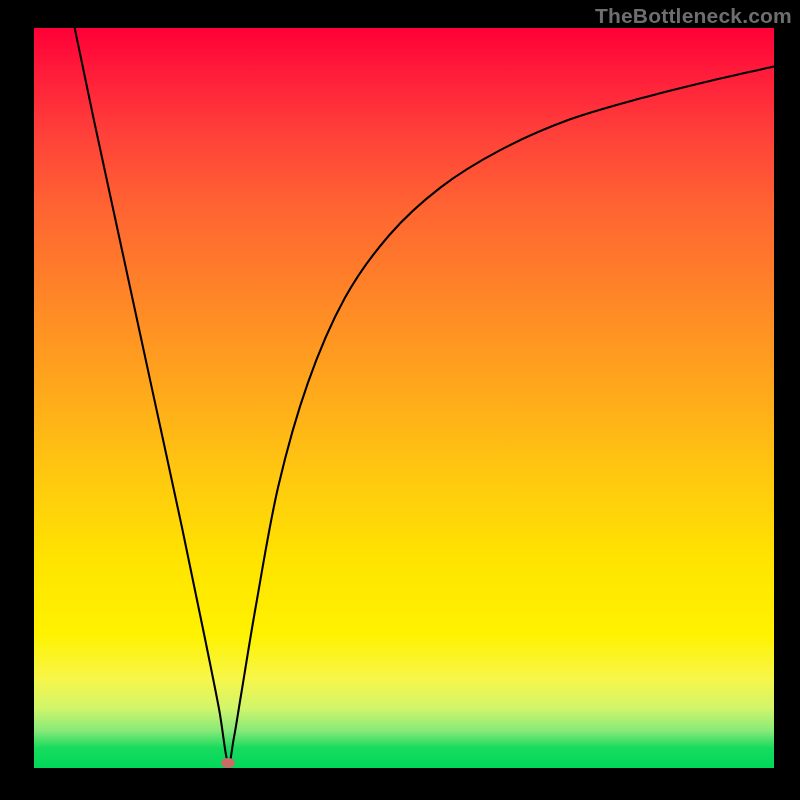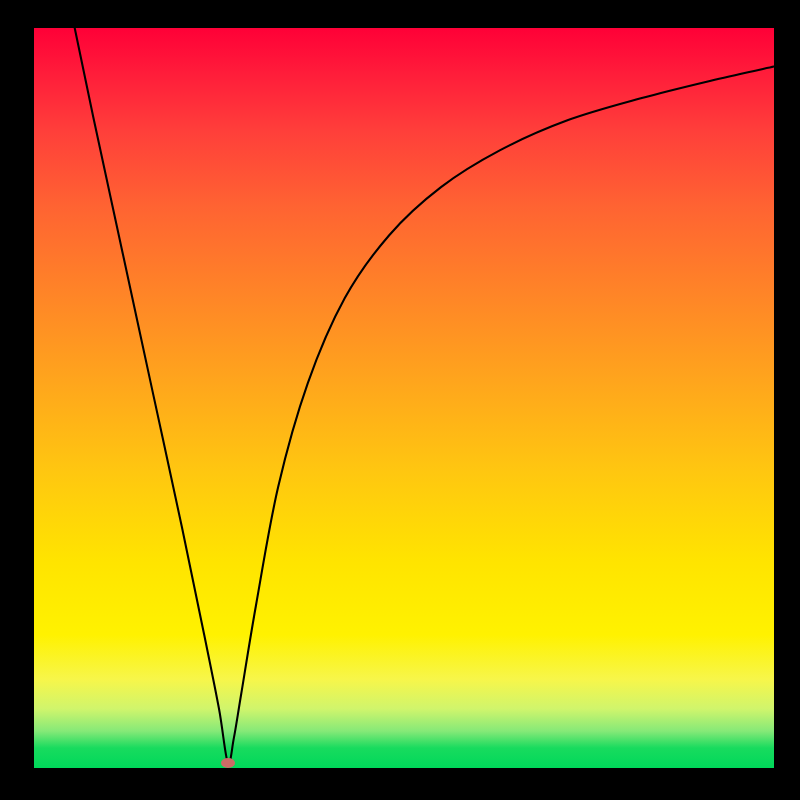--- a/index.html
+++ b/index.html
@@ -56,19 +56,20 @@
     height: 10px;
     border-radius: 50%;
     background: #cc6b66;
     transform: translate(-50%, -50%);
   }
 </style>
 </head>
 <body>
 
 <div class="outer">
+  <div class="watermark">TheBottleneck.com</div>
   <div class="plot">
     <svg class="curve" viewBox="0 0 100 100" preserveAspectRatio="none">
       <path d="M 5.500 0.000 C 5.917 2.000, 6.917 6.917, 8.000 12.000 C 9.083 17.083, 10.667 24.333, 12.000 30.500 C 13.333 36.667, 14.667 42.833, 16.000 49.000 C 17.333 55.167, 18.833 62.000, 20.000 67.500 C 21.167 73.000, 22.167 77.917, 23.000 82.000 C 23.833 86.083, 24.467 89.117, 25.000 92.000 C 25.533 94.883, 25.867 98.633, 26.200 99.300 C 26.533 99.967, 26.700 97.550, 27.000 96.000 C 27.300 94.450, 27.500 93.000, 28.000 90.000 C 28.500 87.000, 29.167 82.667, 30.000 78.000 C 30.833 73.333, 31.833 67.000, 33.000 62.000 C 34.167 57.000, 35.500 52.250, 37.000 48.000 C 38.500 43.750, 40.167 39.833, 42.000 36.500 C 43.833 33.167, 45.833 30.500, 48.000 28.000 C 50.167 25.500, 52.500 23.417, 55.000 21.500 C 57.500 19.583, 60.167 18.000, 63.000 16.500 C 65.833 15.000, 68.833 13.667, 72.000 12.500 C 75.167 11.333, 78.667 10.417, 82.000 9.500 C 85.333 8.583, 89.000 7.717, 92.000 7.000 C 95.000 6.283, 98.667 5.500, 100.000 5.200" fill="none" stroke="#000" stroke-width="0.28" stroke-linejoin="round" stroke-linecap="round"></path>
     </svg>
     <div class="marker" style="left: 193.88px; top: 734.82px;"></div>
   </div>
 </div>
 
 </body></html>

